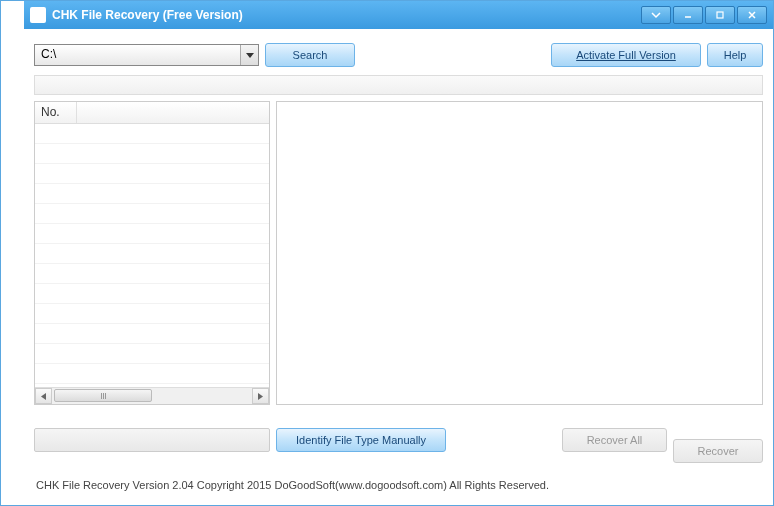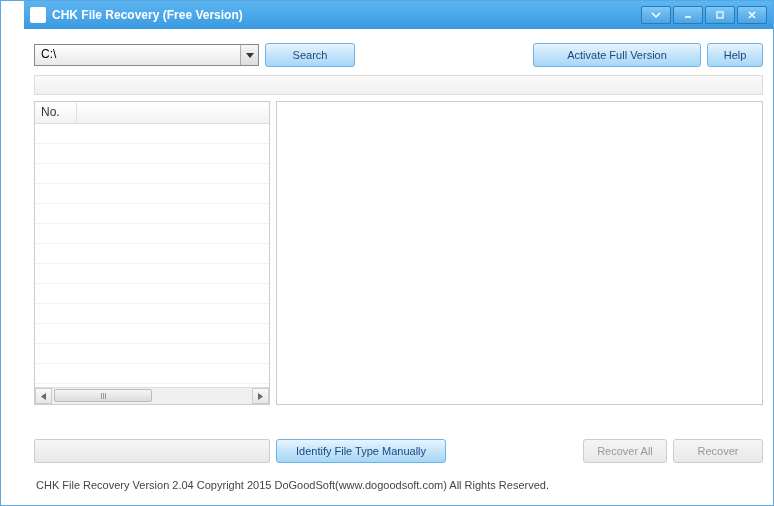--- a/index.html
+++ b/index.html
@@ -69,21 +69,21 @@
   cursor: pointer;
   display: flex; align-items: center; justify-content: center;
 }
 .btn.disabled {
   background: linear-gradient(to bottom, #f5f5f5, #e8e8e8);
   border-color: #ccc;
   color: #999;
   cursor: default;
 }
 .btn-search { width: 90px; }
-.btn-activate { width: 168px; }
+.btn-activate { width: 150px; text-decoration: underline; }
 .btn-help { width: 56px; }
 
 .spacer { flex: 1; }
 
 .status-strip {
   margin: 0 10px 6px 10px;
   height: 20px;
   border: 1px solid #ddd;
   background: linear-gradient(to bottom, #fafafa, #f0f0f0);
 }
@@ -151,30 +151,30 @@
 .hscroll .thumb .grips span { width: 1px; height: 6px; background: #999; }
 
 .right-panel {
   flex: 1;
   border: 1px solid #ccc;
   background: #fff;
 }
 
 .bottom-bar {
   padding: 6px 10px;
-  display: flex; align-items: flex-end; gap: 6px;
+  display: flex; align-items: center; gap: 6px;
 }
 .progress-slot {
   width: 236px; height: 24px;
   border: 1px solid #ccc;
   background: linear-gradient(to bottom, #f5f5f5, #e8e8e8);
   border-radius: 2px;
 }
 .btn-identify { width: 170px; }
-.btn-recoverall { width: 84px; }
+.btn-recoverall { width: 105px; }
 .btn-recover { width: 90px; margin-top: 22px; }
 
 .footer {
   padding: 10px 12px 14px 12px;
   font-size: 11px;
   color: #444;
 }
 </style>
 </head>
 <body>

